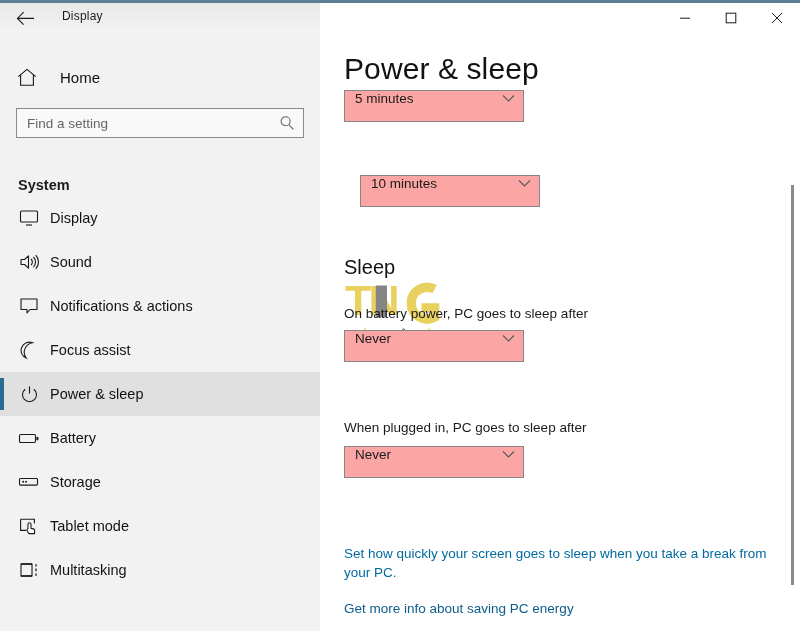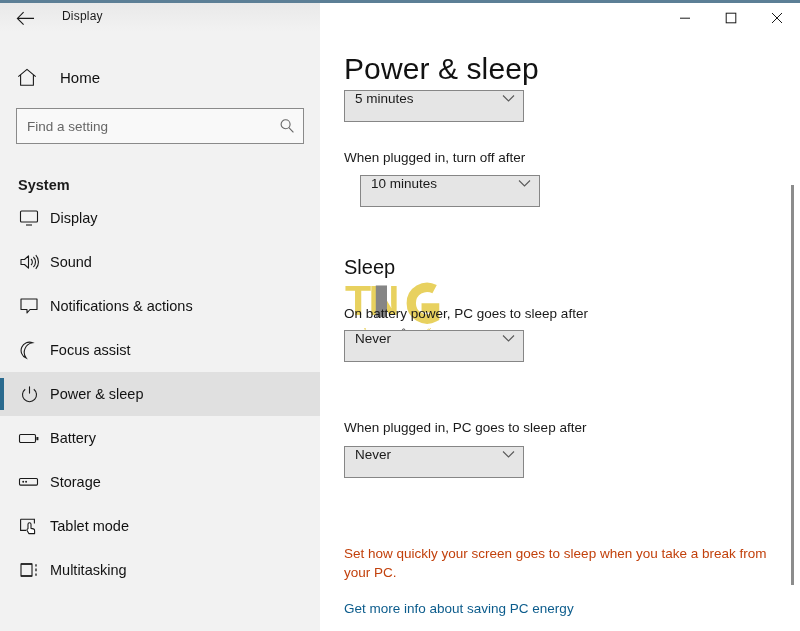--- a/index.html
+++ b/index.html
@@ -57,21 +57,21 @@
   .home-label {
     font-size: 15px; color: #101010;
     margin-left: 12px;
   }
 
   .search-wrap {
     position: absolute; top: 105px; left: 16px;
     width: 288px; height: 30px;
   }
   .search-box {
-    width: 288px; height: 36px;
+    width: 288px; height: 30px;
     border: 1px solid #8a8a8a;
     background: #f9f9f9;
     display: flex; align-items: center;
     padding: 0 8px 0 10px;
   }
   .search-box input {
     flex: 1; border: none; outline: none;
     background: transparent;
     font-family: "Liberation Sans", sans-serif;
     font-size: 13.5px; color: #4a4a4a;
@@ -136,37 +136,37 @@
     position: absolute; left: 0; top: 85px;
     width: 480px; height: 543px;
     overflow: hidden;
   }
   .fieldlabel {
     font-size: 13.5px; color: #1a1a1a;
   }
   .combo {
     width: 180px; height: 32px;
     border: 1px solid #868686;
-    background: #e5e5e5;
+    background: #fca5a5;
     display: flex; align-items: center;
     padding: 0 0 16px 10px;
     cursor: pointer;
   }
   .combo-val {
     flex: 1; font-size: 13.5px; color: #1a1a1a;
   }
   .combo-arrow {
     width: 30px; display: flex; align-items: center; justify-content: center;
     color: #5a5a5a;
   }
   .section-head {
     font-size: 20px; font-weight: 300; color: #121212;
   }
   .body-text {
-    font-size: 13.5px; color: #c2410c; line-height: 19px;
+    font-size: 13.5px; color: #0369a1; line-height: 19px;
   }
   .link {
     font-size: 13.5px; color: #0c5c8c; cursor: pointer;
   }
 
   
   .r-combo1 { position: absolute; left: 24px; top: 2px; }
   .r-lbl1   { position: absolute; left: 24px; top: 62px; }
   .r-combo2 { position: absolute; left: 40px; top: 87px; }
   .r-sleep  { position: absolute; left: 24px; top: 168px; }
@@ -391,21 +391,20 @@
         <div class="combo">
           <span class="combo-val">5 minutes</span>
           <span class="combo-arrow">
             <svg width="13" height="9" viewBox="0 0 13 9">
                 <path d="M1 1.5 L6.5 7 L12 1.5" stroke="#5a5a5a" stroke-width="1.1" fill="none"></path>
               </svg>
           </span>
         </div>
       </div>
 
-      <div class="r-lbl1 fieldlabel">When plugged in, turn off after</div>
       <div class="r-combo2">
         <div class="combo">
           <span class="combo-val">10 minutes</span>
           <span class="combo-arrow">
             <svg width="13" height="9" viewBox="0 0 13 9">
                 <path d="M1 1.5 L6.5 7 L12 1.5" stroke="#5a5a5a" stroke-width="1.1" fill="none"></path>
               </svg>
           </span>
         </div>
       </div>

